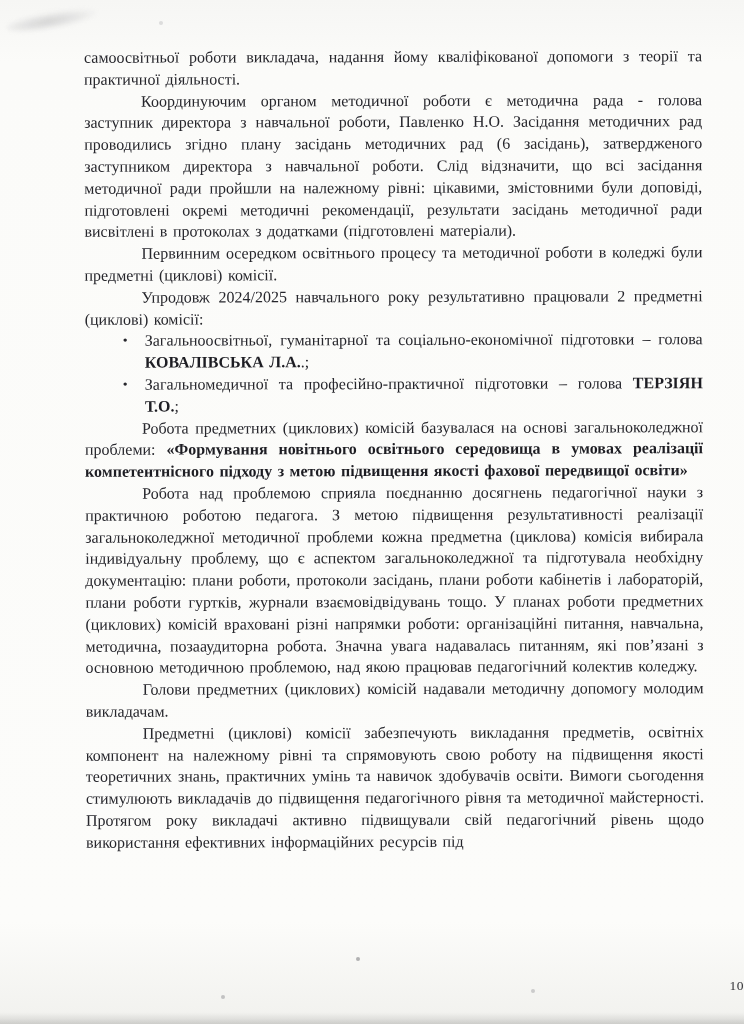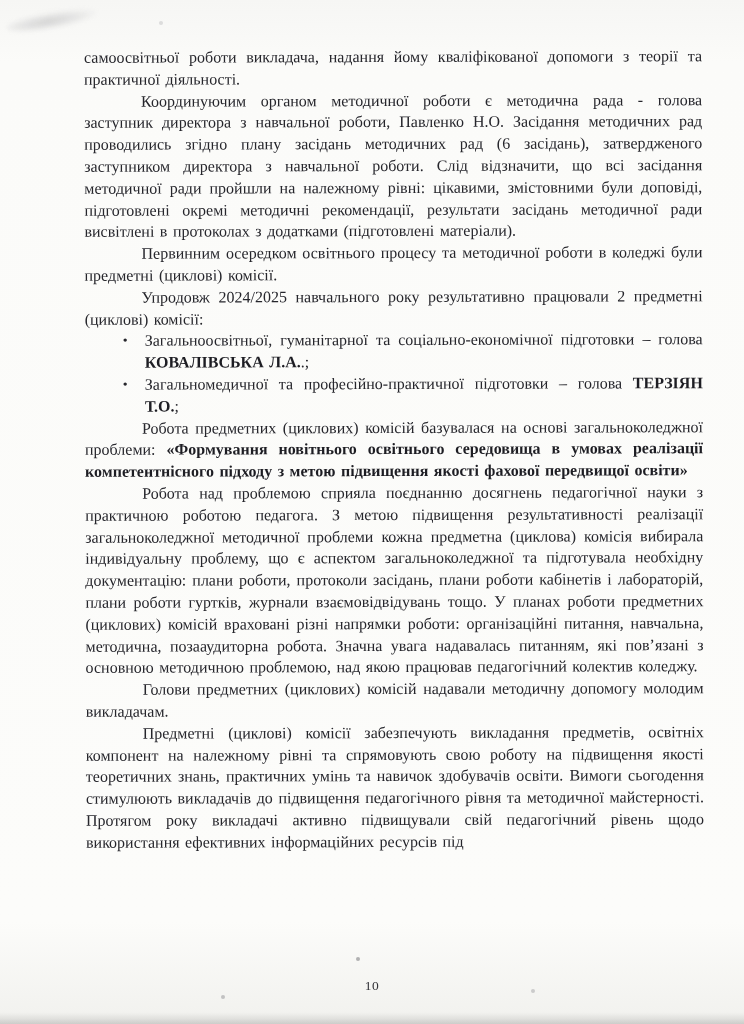--- a/index.html
+++ b/index.html
@@ -53,21 +53,21 @@
     position: absolute;
     left: 38px;
     top: 0;
     font-size: 14px;
   }
   .page-number {
     position: absolute;
     left: 0;
     right: 0;
     bottom: 30px;
-    text-align: center;
+    text-align: right;
     font-size: 13.5px;
     color: #333338;
     letter-spacing: 0.5px;
   }
   
   .smudge {
     position: absolute;
     left: 6px;
     top: 12px;
     width: 92px;

